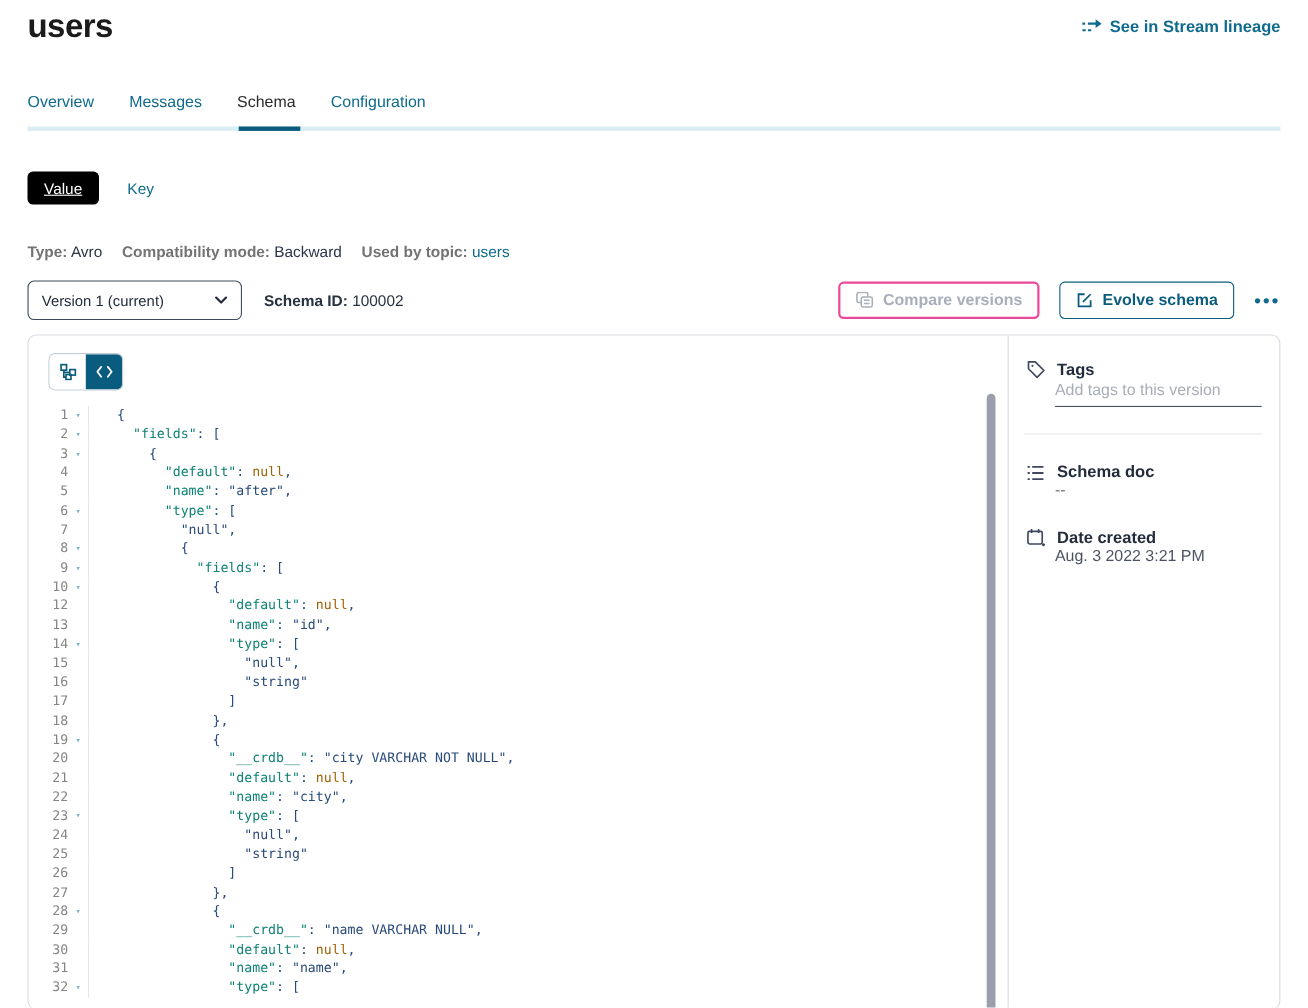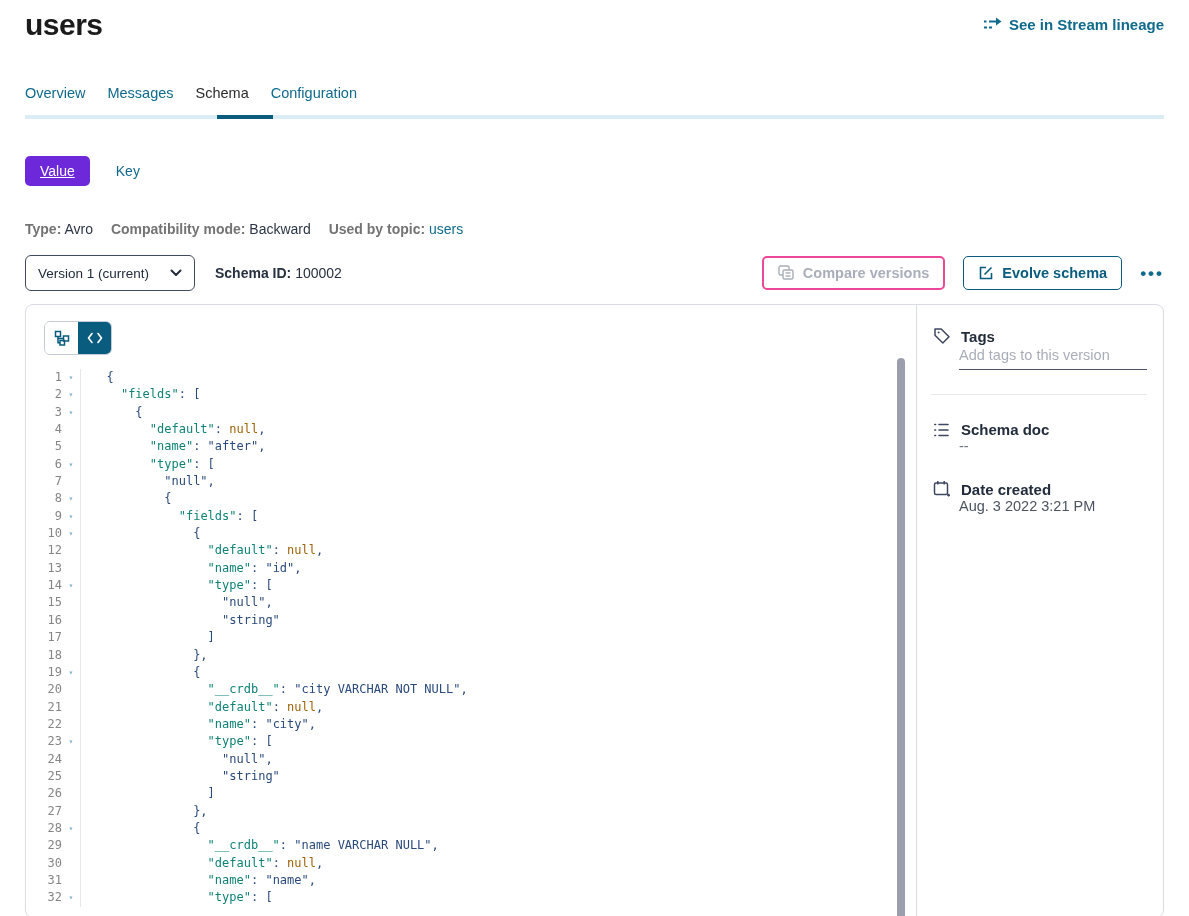--- a/index.html
+++ b/index.html
@@ -8,42 +8,42 @@
   .page { padding:8px 25px 0 25px; }
 
   
   .header-row { display:flex; justify-content:space-between; align-items:flex-start; }
   .title { font-size:30px; font-weight:700; color:#1b1b1b; letter-spacing:-0.5px; }
   .lineage-link { display:flex; align-items:center; gap:7px; color:#0f6a8c;
     font-size:15px; font-weight:700; margin-top:8px; cursor:pointer; text-decoration:none; }
 
   
   .tabs-wrap { position:relative; margin-top:43px; }
-  .tabs { display:flex; gap:22px; }
+  .tabs { display:flex; gap:32px; }
   .tab { font-size:14.5px; color:#0f6a8c; padding-bottom:14px; cursor:pointer; }
   .tab.active { color:#2b2b2b; font-weight:400; }
   .tab-track { height:4px; background:#daedf4; width:100%; position:relative; }
   .tab-indicator { position:absolute; left:192px; width:56px; height:4px; background:#0a5c7e; top:0; }
 
   
   .kv-toggle { margin-top:37px; display:flex; align-items:center; }
-  .btn-value { background:#6d28d9; color:#fff; border:none; border-radius:5px;
+  .btn-value { background:#000000; color:#fff; border:none; border-radius:5px;
     font-size:14px; padding:7px 15px; font-family:inherit; cursor:pointer;text-decoration:underline; }
   .link-key { color:#0f6a8c; font-size:14px; margin-left:26px; cursor:pointer; }
 
   
   .meta-row { margin-top:35px; font-size:14px; color:#2c3547; }
   .meta-row b { font-weight:700; color:#737373; }
   .meta-item { margin-right:14px; }
   .meta-link { color:#0f6a8c; cursor:pointer; }
 
   
   .version-row { margin-top:18px; display:flex; align-items:center; }
   .select-box { display:flex; align-items:center; justify-content:space-between;
-    width:170px; height:36px; border:1px solid #3f4a5f; border-radius:6px;
+    width:195px; height:36px; border:1px solid #3f4a5f; border-radius:6px;
     padding:0 12px; font-size:13.5px; color:#222c3c; cursor:pointer; background:#fff; }
   .schema-id { margin-left:20px; font-size:14px; }
   .schema-id b { font-weight:700; }
   .version-actions { margin-left:auto; display:flex; align-items:center; gap:18px; }
   .btn-outline { display:flex; align-items:center; gap:8px; height:34px; padding:0 14px;
     border-radius:5px; font-size:14.5px; font-weight:700; background:#fff; cursor:pointer;
     font-family:inherit; }
   .btn-compare { color:#a9aeba; border:2px solid #ec4899; cursor:default; }
   .btn-evolve { color:#0a5c7e; border:1px solid #0a5c7e; }
   .more-dots { color:#0f6a8c; font-size:17px; font-weight:700; letter-spacing:2px; cursor:pointer; line-height:1; }

